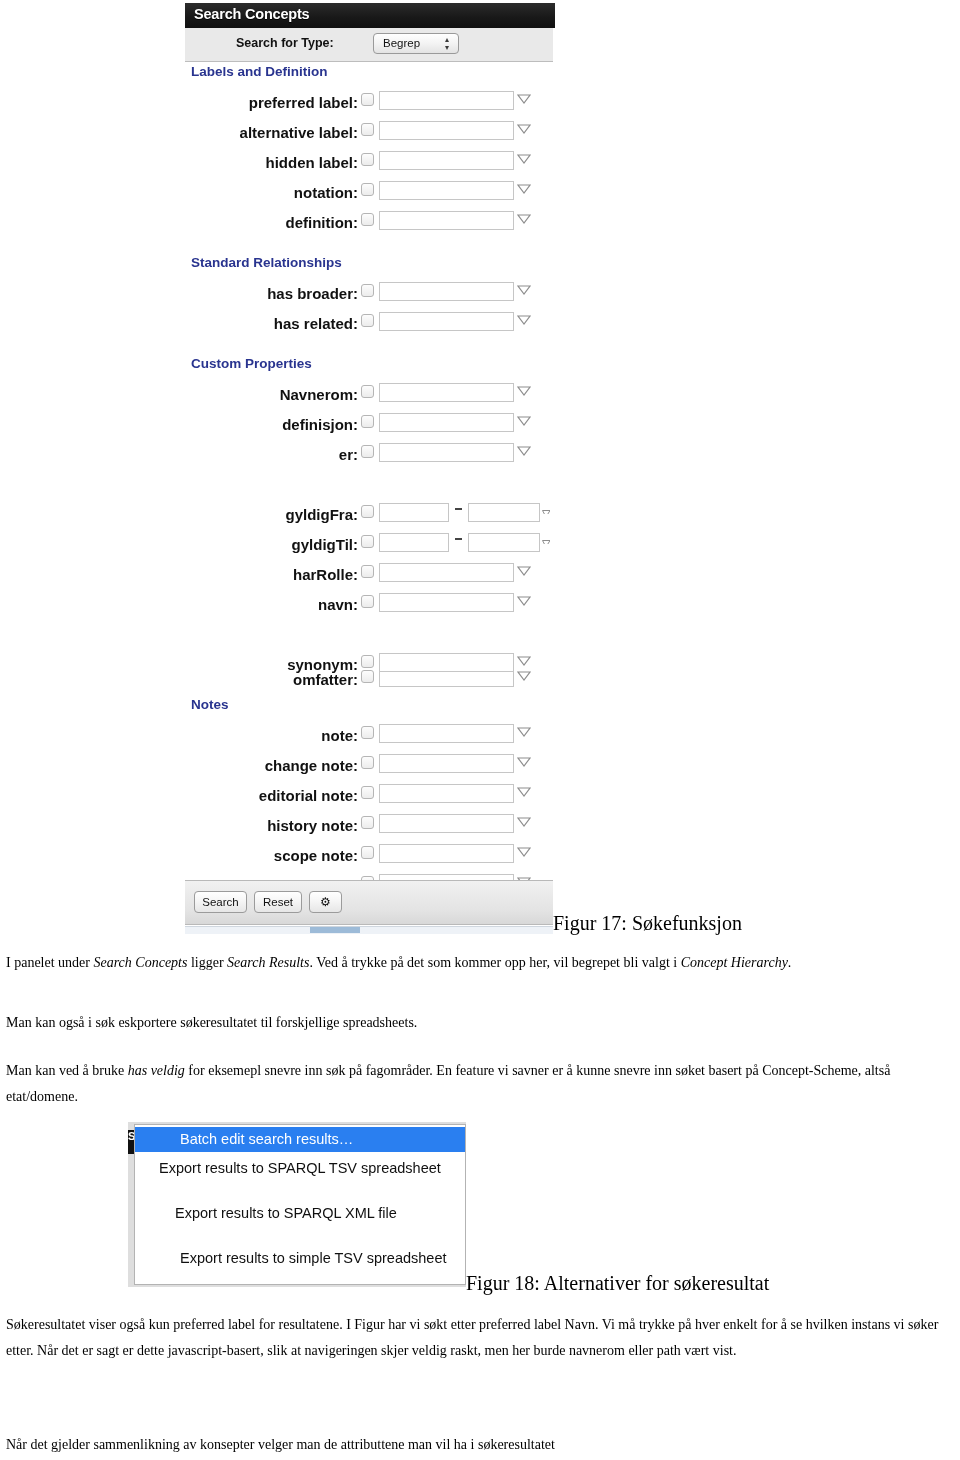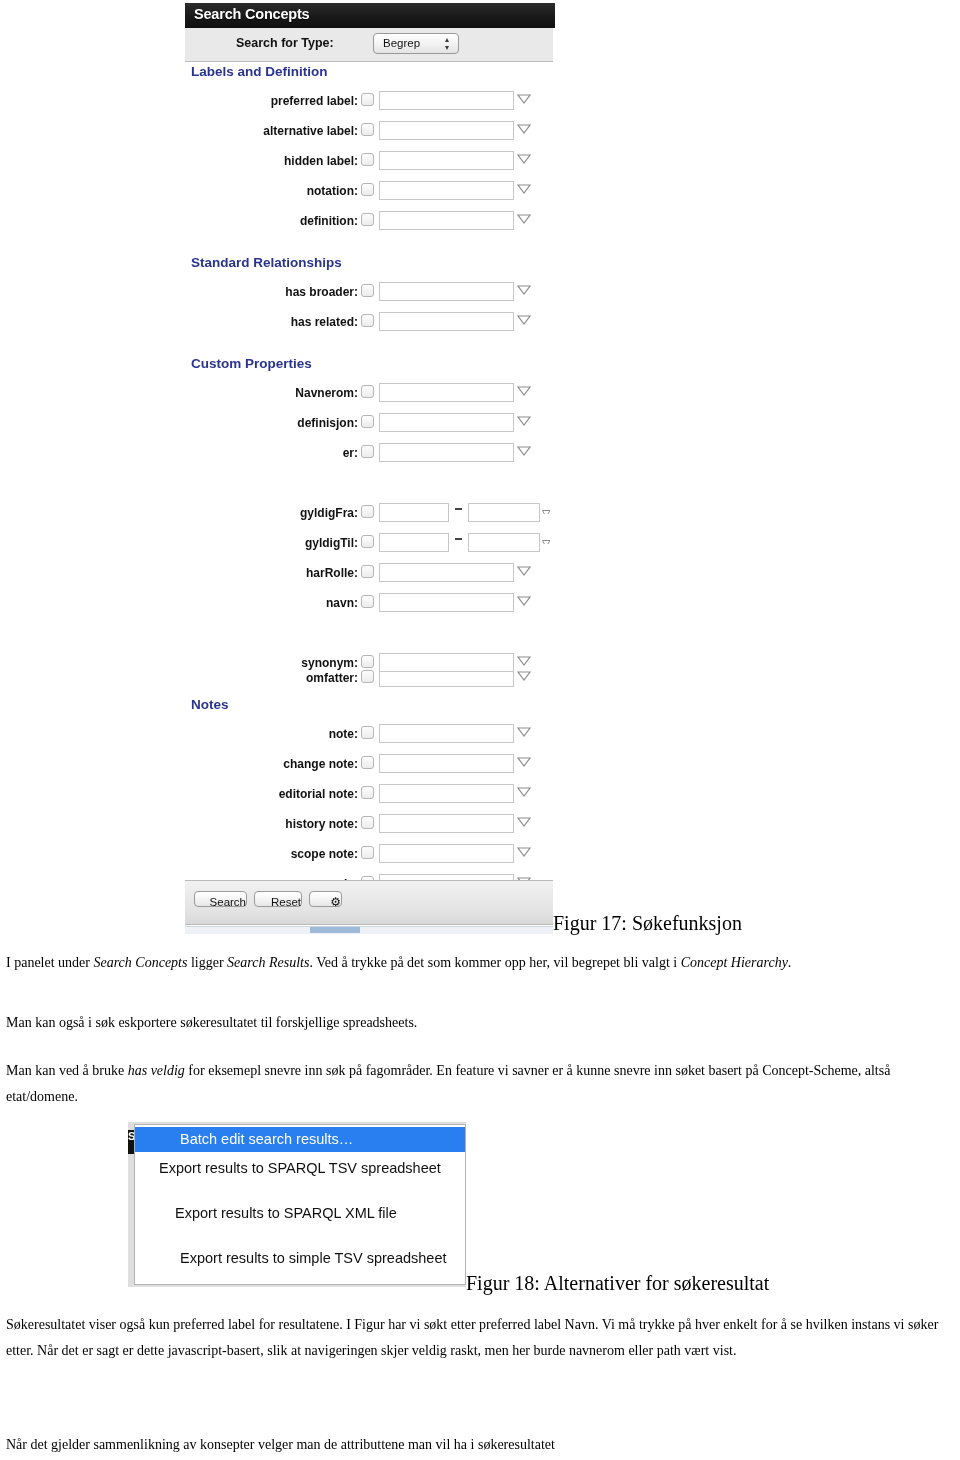--- a/index.html
+++ b/index.html
@@ -119,21 +119,21 @@
     position: absolute;
     left: 0;
     width: 370px;
     height: 26px;
   }
   .f-label {
     position: absolute;
     right: 197px;
     top: 4px;
     font-family: "Liberation Sans", sans-serif;
-    font-size: 12px;
+    font-size: 15px;
     font-weight: bold;
     color: #111;
     white-space: nowrap;
     text-align: right;
   }
   .f-check {
     position: absolute;
     left: 176px;
     top: 3px;
     width: 13px;
@@ -196,28 +196,28 @@
     width: 368px;
     height: 45px;
     background: linear-gradient(to bottom, #f1f1f1 0%, #e3e3e3 70%, #d8d8d8 100%);
     border-top: 1px solid #b9b9b9;
     border-bottom: 1px solid #b9b9b9;
     box-sizing: border-box;
   }
   .tb-btn {
     position: absolute;
     top: 10px;
-    height: 16px;
+    height: 22px;
     border: 1px solid #9b9b9b;
     border-radius: 4px;
     background: linear-gradient(to bottom, #ffffff 0%, #f5f5f5 48%, #e6e6e6 100%);
     font-family: "Liberation Sans", sans-serif;
     font-size: 11.5px;
     color: #111;
-    text-align: right;
+    text-align: center;
     line-height: 21px;
     box-sizing: border-box;
   }
   #btn-search { left: 9px; width: 53px; }
   #btn-reset  { left: 69px; width: 48px; }
   #btn-gear   { left: 124px; width: 33px; font-size: 12px; }
 
   .panel-hscroll {
     position: absolute;
     left: 0;

